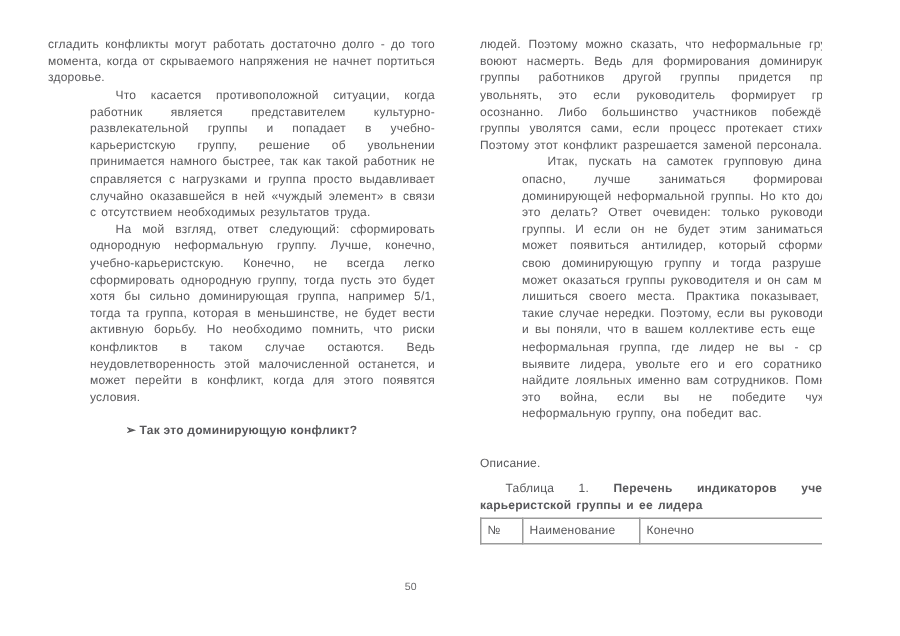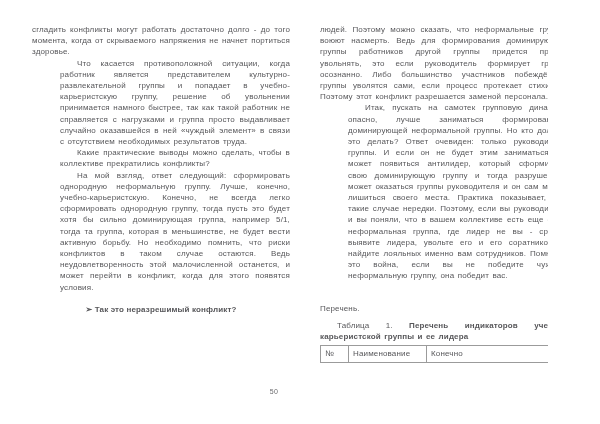--- a/index.html
+++ b/index.html
@@ -83,29 +83,28 @@
   #pagenum-right { left: 332px; top: 390px; width: 240px; text-align: right; }
 </style>
 </head>
 <body>
 
 <div id="spread">
 
   <div id="page-left" class="page-col">
     <p class="para">сгладить конфликты могут работать достаточно долго - до того момента, когда от скрываемого напряжения не начнет портиться здоровье.</p>
     <p class="para indent">Что касается противоположной ситуации, когда работник является представителем культурно-развлекательной группы и попадает в учебно-карьеристскую группу, решение об увольнении принимается намного быстрее, так как такой работник не справляется с нагрузками и группа просто выдавливает случайно оказавшейся в ней «чуждый элемент» в связи с отсутствием необходимых результатов труда.</p>
-    <p class="para indent">Какие практические выводы можно сделать, чтобы в коллективе прекратились конфликты?</p>
     <p class="para indent">На мой взгляд, ответ следующий: сформировать однородную неформальную группу. Лучше, конечно, учебно-карьеристскую. Конечно, не всегда легко сформировать однородную группу, тогда пусть это будет хотя бы сильно доминирующая группа, например 5/1, тогда та группа, которая в меньшинстве, не будет вести активную борьбу. Но необходимо помнить, что риски конфликтов в таком случае остаются. Ведь неудовлетворенность этой малочисленной останется, и может перейти в конфликт, когда для этого появятся условия.</p>
-    <p class="section-heading">➢ Так это неразрешимый конфликт?</p>
+    <p class="section-heading">➢ Так это доминирующую конфликт?</p>
   </div>
 
   <div id="page-right" class="page-col">
     <p class="para">людей. Поэтому можно сказать, что неформальные группы воюют насмерть. Ведь для формирования доминирующей группы работников другой группы придется просто увольнять, это если руководитель формирует группу осознанно. Либо большинство участников побеждённой группы уволятся сами, если процесс протекает стихийно. Поэтому этот конфликт разрешается заменой персонала.</p>
     <p class="para indent">Итак, пускать на самотек групповую динамику опасно, лучше заниматься формированием доминирующей неформальной группы. Но кто должен это делать? Ответ очевиден: только руководитель группы. И если он не будет этим заниматься, то может появиться антилидер, который сформирует свою доминирующую группу и тогда разрушенной может оказаться группы руководителя и он сам может лишиться своего места. Практика показывает, что такие случае нередки. Поэтому, если вы руководитель и вы поняли, что в вашем коллективе есть еще одна неформальная группа, где лидер не вы - срочно выявите лидера, увольте его и его соратников, и найдите лояльных именно вам сотрудников. Помните, это война, если вы не победите чуждую неформальную группу, она победит вас.</p>
-    <p class="para positions">Перечень.</p>
+    <p class="para positions">Описание.</p>
     <p class="para table-caption">
       <span class="cap-prefix">Таблица 1. </span><span class="cap-title">Перечень индикаторов учебно-карьеристской группы и ее лидера</span>
     </p>
     <table class="ind-table">
       <colgroup>
         <col class="col-num">
         <col class="col-name">
         <col>
       </colgroup>
       <tbody>

